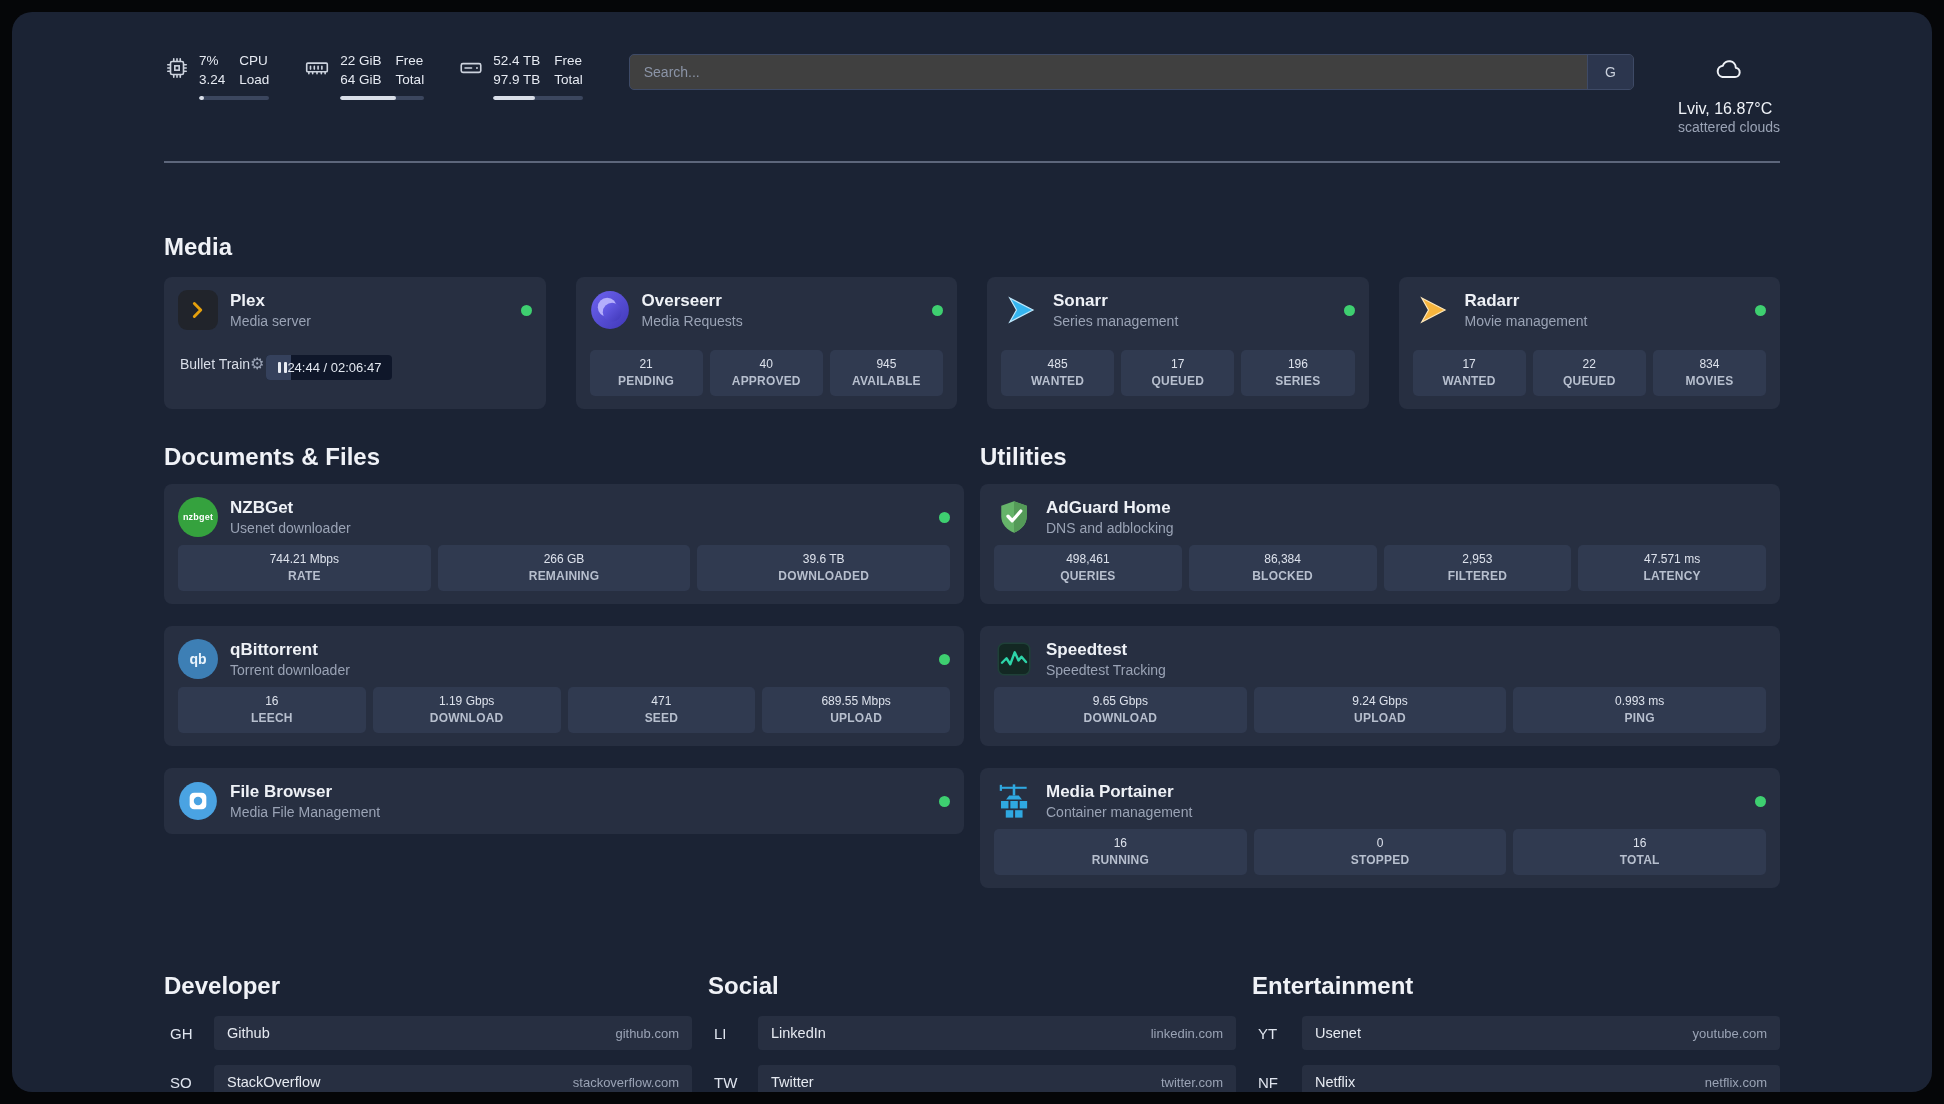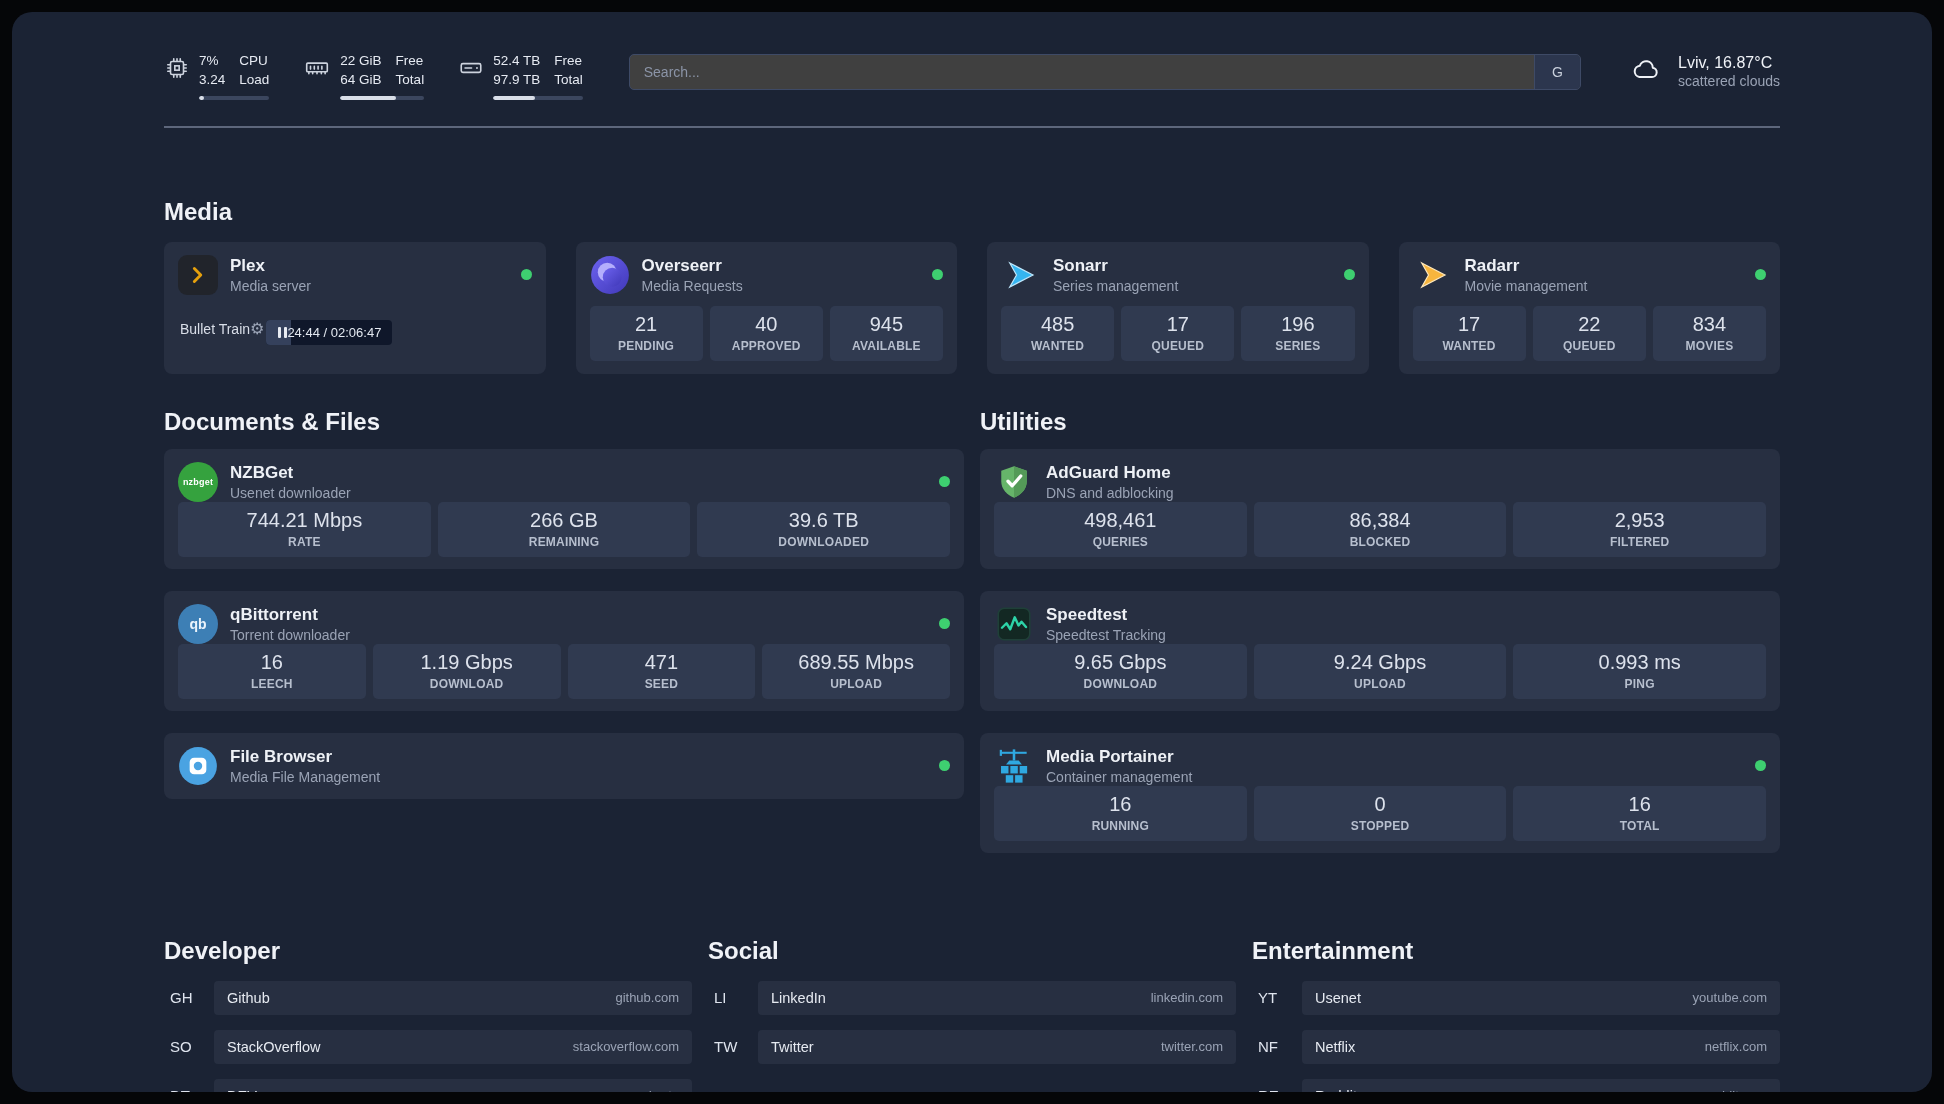--- a/index.html
+++ b/index.html
@@ -38,21 +38,21 @@
     flex: 1; background: transparent; border: none; outline: none;
     color: #dfe4ee; font-size: 14px; padding: 0 14px;
     font-family: inherit;
   }
   .search input::placeholder { color: #8b94a7; }
   .g-btn {
     width: 46px; height: 34px; display: flex; align-items: center; justify-content: center;
     border-left: 1px solid #3e4a66; background: #2c364e; color: #c9d0dc;
     font-size: 14px; border-radius: 0 4px 4px 0; cursor: pointer;
   }
-  .weather { display: flex; align-items: center; gap: 11px; margin-top: 1px; }
+  .weather { display: flex; align-items: center; gap: 11px; margin-top: 1px; flex-direction: column; }
   .weather-text { display: flex; flex-direction: column; }
   .weather-loc { font-size: 16px; color: #f0f3f8; }
   .weather-cond { font-size: 14px; color: #9aa3b5; margin-top: 1px; }
 
   .divider { border-bottom: 2px solid #5d667b; margin-top: 26px; }
 
   
   .section-title { font-size: 24px; font-weight: 600; color: #f0f2f7; }
   .media-section { margin-top: 70px; }
   .media-section .section-title { margin-bottom: 16px; }
@@ -65,21 +65,21 @@
   .media-row .card { height: 132px; }
   .card-head { display: flex; align-items: center; gap: 12px; }
   .app-icon { width: 40px; height: 40px; flex: 0 0 auto; display: flex; align-items: center; justify-content: center; }
   .app-meta { display: flex; flex-direction: column; }
   .app-name { font-size: 17px; font-weight: 600; color: #eef1f6; }
   .app-sub { font-size: 14px; color: #9aa3b5; margin-top: 2px; }
   .dot { width: 11px; height: 11px; border-radius: 50%; background: #3ecf70; margin-left: auto; flex: 0 0 auto; }
 
   .tiles { display: flex; gap: 7px; margin-top: auto; }
   .tile { flex: 1; background: #303a50; border-radius: 5px; text-align: center; padding: 7px 4px 8px; }
-  .tile-value { font-size: 20px; color: #dde2ec; }
+  .tile-value { font-size: 12px; color: #dde2ec; }
   .tile-label { font-size: 12px; font-weight: 700; color: #b7bfce; margin-top: 3px; letter-spacing: .2px; }
 
   
   .player { margin-top: 18px; display: flex; flex-direction: row; }
   .player-top { display: flex; align-items: center; justify-content: space-between; font-size: 14px; color: #d9dee8; padding: 0 2px; }
   .gear { color: #9aa3b5; font-size: 16px; line-height: 1; }
   .player-bar {
     margin-top: 7px; height: 25px; background: #0f172a; border-radius: 4px;
     display: flex; align-items: center; position: relative; overflow: hidden;
   }
@@ -451,20 +451,24 @@
               <div class="tile-label">QUERIES</div>
             </div>
             <div class="tile">
               <div class="tile-value">86,384</div>
               <div class="tile-label">BLOCKED</div>
             </div>
             <div class="tile">
               <div class="tile-value">2,953</div>
               <div class="tile-label">FILTERED</div>
             </div>
+            <div class="tile">
+              <div class="tile-value">47.571 ms</div>
+              <div class="tile-label">LATENCY</div>
+            </div>
           </div>
         </div>
 
         <div class="card card-stats">
           <div class="card-head">
             <div class="app-icon">
               <svg width="36" height="36" viewBox="0 0 24 24">
                   <rect x="1.5" y="1.5" width="21" height="21" rx="4" fill="#132823" stroke="#1f4038"></rect>
                   <path d="M4 14.5l3-3 2.5 4 3-8 2.5 5.5 2-2.5 3 3.5" stroke="#2dd4a8" stroke-width="1.6" fill="none" stroke-linejoin="round" stroke-linecap="round"></path>
                 </svg>

